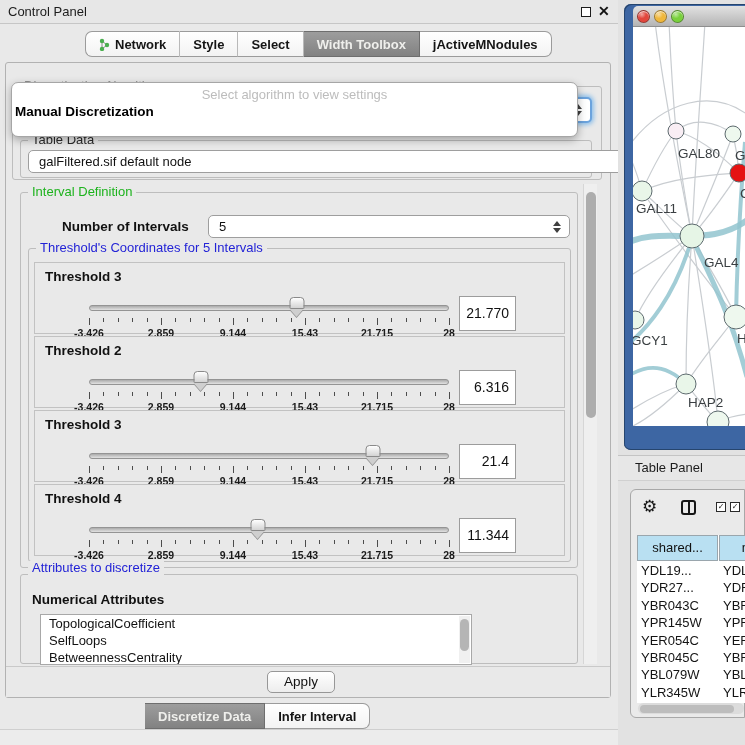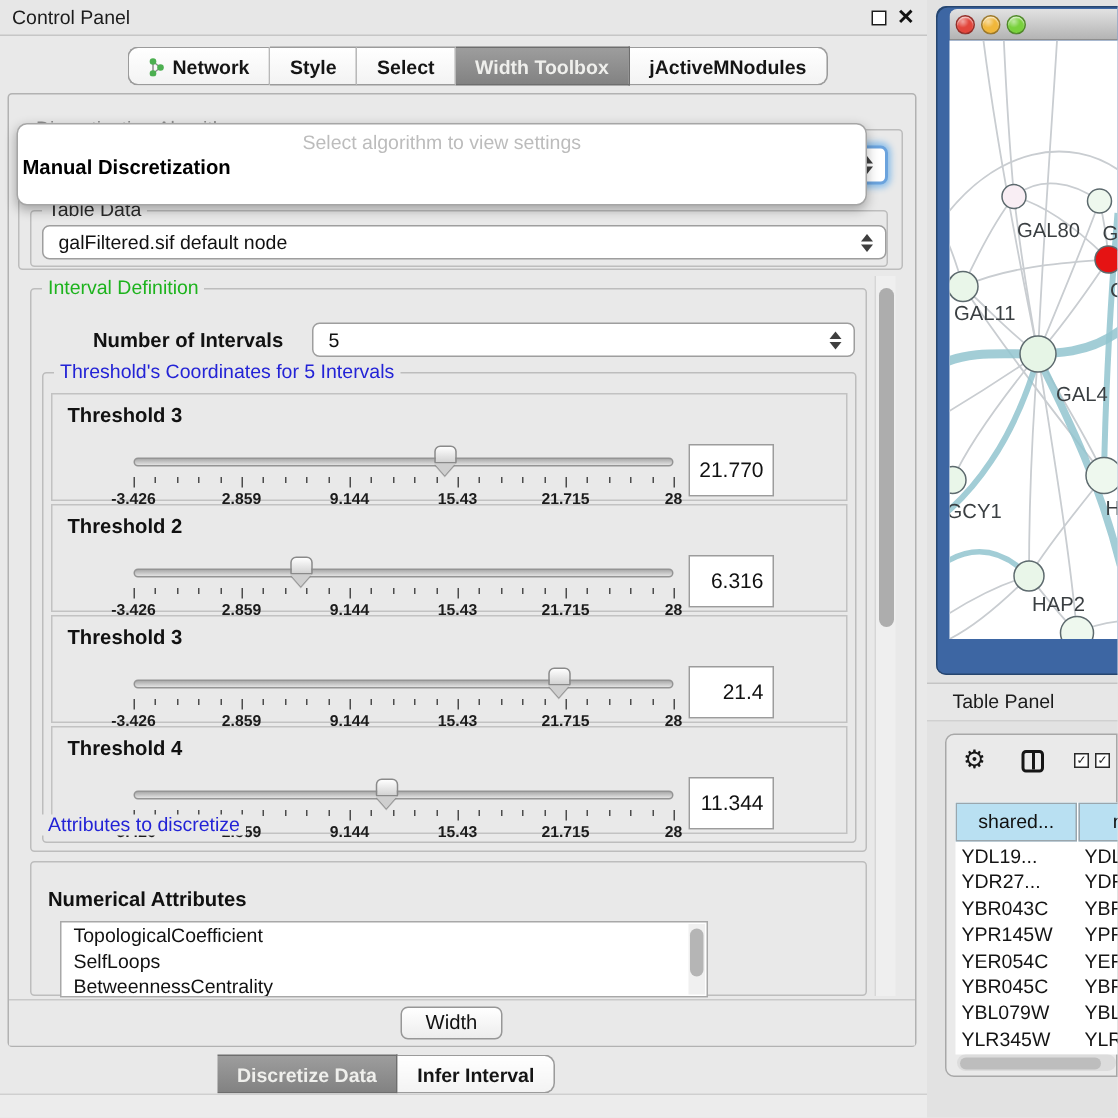--- a/index.html
+++ b/index.html
@@ -139,21 +139,21 @@
     </span>
 </div>
 
 <div class="abs popup">
   <div class="ph">Select algorithm to view settings</div>
   <div class="op1">Manual Discretization</div>
 </div>
 
 <div class="abs groupbox" style="left:20px; top:140px; width:572px; height:38px;"></div>
 <div class="grouptitle abs" style="left:28px; top:133px; color:#2b2b2b;">Table Data</div>
-<div class="combo abs" style="left:28px; top:150px; width:563px; height:23px; line-height:21px;">
+<div class="combo abs" style="left:28px; top:150px; width:652px; height:23px; line-height:21px;">
   <span>galFiltered.sif default node</span>
   <span class="spin">
       <i class="up"></i>
       <i class="dn"></i>
     </span>
 </div>
 
 <div class="abs groupbox" style="left:20px; top:192px; width:558px; height:376px;"></div>
 <div class="grouptitle abs" style="left:28px; top:185px; color:#1db31d;">Interval Definition</div>
 <div class="abs" style="left:62px; top:219px; font-size:13.5px; font-weight:700; color:#111;">Number of Intervals</div>
@@ -352,37 +352,37 @@
           <div class="tlabel" style="left:60%">15.43</div>
           <div class="tlabel" style="left:80%">21.715</div>
           <div class="tlabel" style="left:100%">28</div>
         </div>
       </div>
       <div class="valbox">11.344</div>
     </div>
   </div>
 
 <div class="abs groupbox" style="left:20px; top:574px; width:558px; height:90px;"></div>
-<div class="grouptitle abs" style="left:28px; top:543px; color:#2323d6;">Attributes to discretize</div>
+<div class="grouptitle abs" style="left:28px; top:561px; color:#2323d6;">Attributes to discretize</div>
 <div class="abs" style="left:32px; top:592px; font-size:13.5px; font-weight:700; color:#111;">Numerical Attributes</div>
 <div class="abs attr-list" id="attr-list">
   <div class="attr-item">TopologicalCoefficient</div>
     <div class="attr-item">SelfLoops</div>
     <div class="attr-item">BetweennessCentrality</div>
     <div class="attr-sb">
       <div class="thumb"></div>
     </div>
 </div>
 
 <div class="abs main-sb">
     <div class="thumb"></div>
   </div>
 
 <div class="abs apply-strip"></div>
-<div class="abs apply-btn">Width</div>
+<div class="abs apply-btn">Apply</div>
 
 <div class="abs tabrow" style="left:145px; top:703px;">
     <div class="seg selected"><span>Discretize Data</span></div>
     <div class="seg last"><span>Infer Interval</span></div>
   </div>
 <div class="abs bottom-strip"></div>
 
 <div class="abs right-bg"></div>
 <div class="abs net-window"></div>
 <div class="abs net-titlebar">

